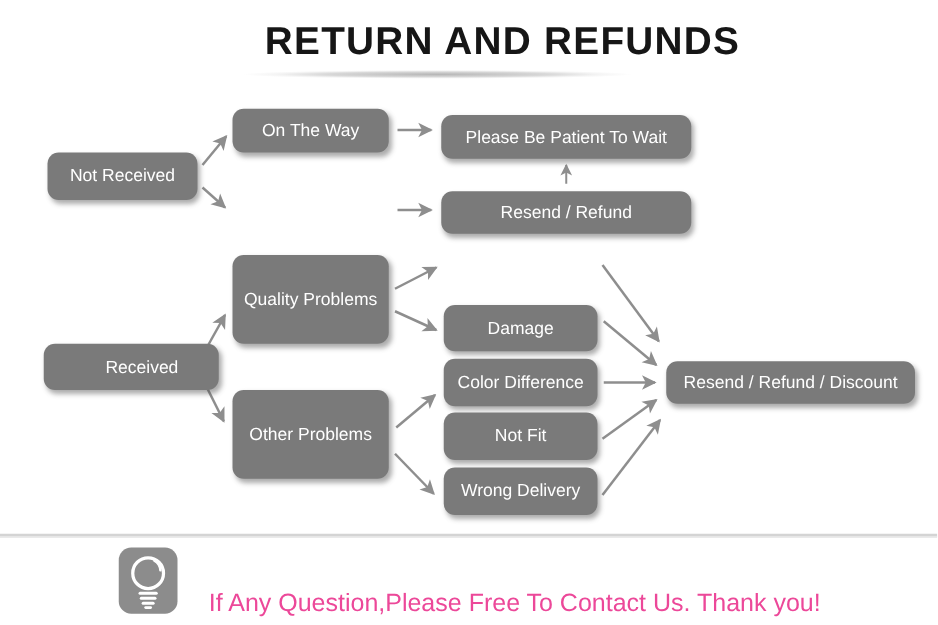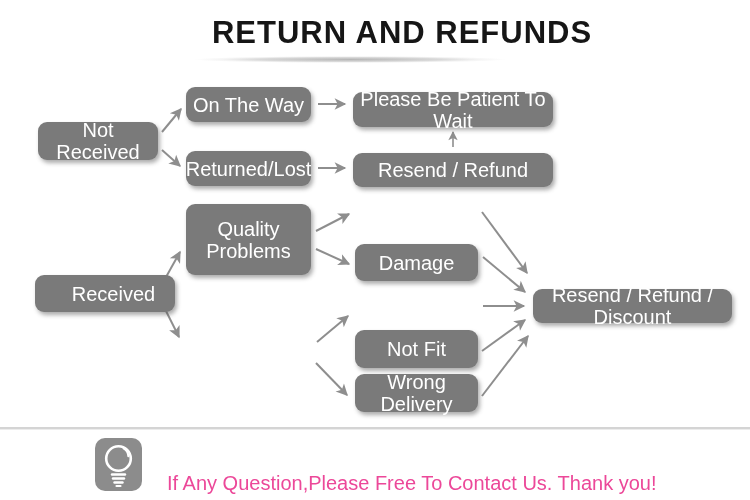--- a/index.html
+++ b/index.html
@@ -33,21 +33,21 @@
   }
   .arrows { position: absolute; left: 0; top: 0; }
   .node {
     position: absolute;
     background: #7a7a7a;
     color: #ffffff;
     border-radius: 9px;
     display: flex;
     align-items: center;
     justify-content: center;
-    font-size: 20px;
+    font-size: 14px;
     text-align: center;
     box-shadow: 2px 3px 4px rgba(70,70,70,0.45);
     line-height: 1.1;
   }
   .divider {
     position: absolute;
     left: 0; top: 427px;
     width: 750px; height: 2px;
     background: #d4d4d4;
     border-bottom: 1px solid #ececec;
@@ -96,28 +96,29 @@
       <line x1="482" y1="212" x2="527" y2="273" marker-end="url(#ah)"></line>
       <line x1="483" y1="257" x2="525" y2="292" marker-end="url(#ah)"></line>
       <line x1="483" y1="306" x2="524" y2="306" marker-end="url(#ah)"></line>
       <line x1="482" y1="351" x2="525" y2="320" marker-end="url(#ah)"></line>
       <line x1="482" y1="396" x2="528" y2="336" marker-end="url(#ah)"></line>
     </g>
   </svg>
 
   <div class="node" style="left:38px;  top:122px; width:120px; height:38px;">Not Received</div>
   <div class="node" style="left:186px; top:87px;  width:125px; height:35px;">On The Way</div>
-  <div class="node" style="left:186px; top:151px; width:125px; height:35px;">Returned/Lost</div>
   <div class="node" style="left:353px; top:92px;  width:200px; height:35px;">Please Be Patient To Wait</div>
   <div class="node" style="left:353px; top:153px; width:200px; height:34px;">Resend / Refund</div>
 
   <div class="node" style="left:35px;  top:275px; width:123px; height:37px;padding-left:17px;">Received</div>
   <div class="node" style="left:186px; top:204px; width:125px; height:71px;">Quality Problems</div>
+  <div class="node" style="left:186px; top:312px; width:125px; height:71px;">Other Problems</div>
 
   <div class="node" style="left:355px; top:244px; width:123px; height:37px;">Damage</div>
+  <div class="node" style="left:355px; top:287px; width:123px; height:38px;">Color Difference</div>
   <div class="node" style="left:355px; top:330px; width:123px; height:38px;">Not Fit</div>
   <div class="node" style="left:355px; top:374px; width:123px; height:38px;">Wrong Delivery</div>
 
   <div class="node" style="left:533px; top:289px; width:199px; height:34px;">Resend / Refund / Discount</div>
 
   <div class="divider"></div>
 
   <div class="footer-icon">
     <svg width="47" height="53" viewBox="0 0 47 53">
       <circle cx="23.5" cy="20.5" r="12.3" fill="none" stroke="#ffffff" stroke-width="2.6"></circle>

